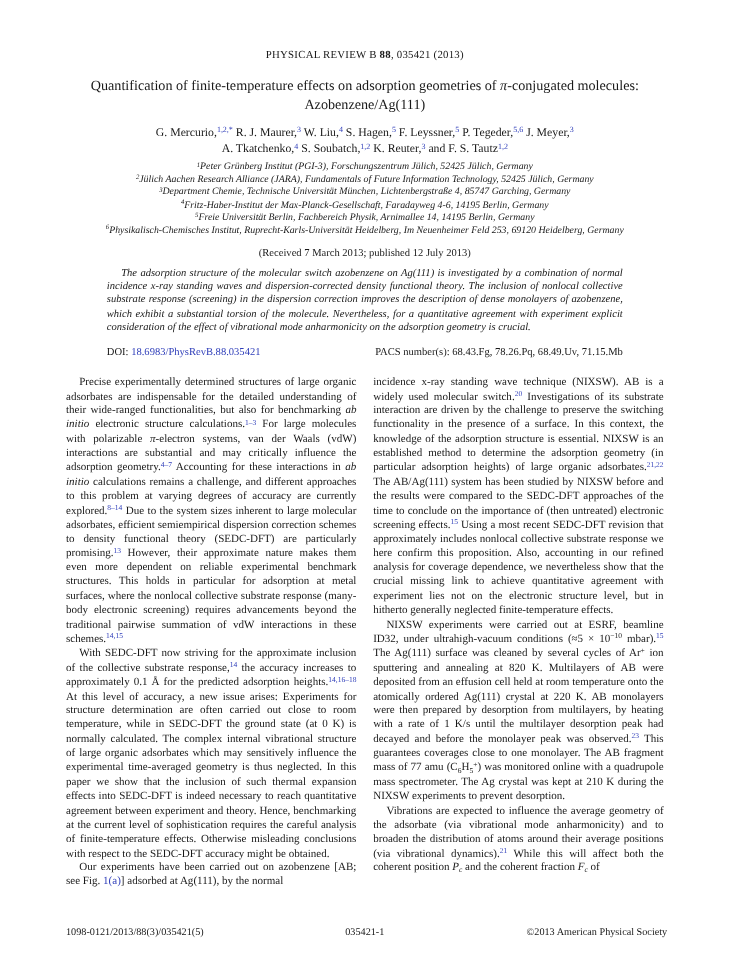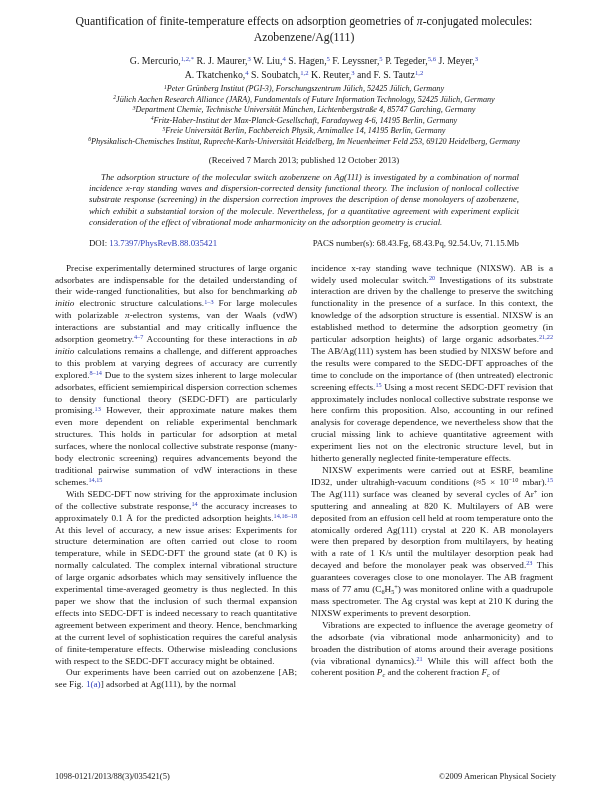--- a/index.html
+++ b/index.html
@@ -84,63 +84,65 @@
   }
   .footer .f-left{position:absolute;left:55px;text-align:center;}
   .footer .f-center{position:absolute;left:0;right:0;text-align:center;}
   .footer .f-right{position:absolute;right:52px;}
 </style>
 </head>
 <body>
 
 <div class="page">
 
+  <div class="journal-header">PHYSICAL REVIEW B <b>88</b>, 035421 (2013)</div>
 
   <h1 class="title">
     <span>Quantification of finite-temperature effects on adsorption geometries of <i>π</i>-conjugated molecules:</span><br>
     <span>Azobenzene/Ag(111)</span>
   </h1>
 
   <div class="authors">
     <div>G. Mercurio,<sup class="ref">1,2,*</sup> R. J. Maurer,<sup class="ref">3</sup> W. Liu,<sup class="ref">4</sup> S. Hagen,<sup class="ref">5</sup> F. Leyssner,<sup class="ref">5</sup> P. Tegeder,<sup class="ref">5,6</sup> J. Meyer,<sup class="ref">3</sup></div>
     <div>A. Tkatchenko,<sup class="ref">4</sup> S. Soubatch,<sup class="ref">1,2</sup> K. Reuter,<sup class="ref">3</sup> and F. S. Tautz<sup class="ref">1,2</sup></div>
   </div>
 
   <div class="affiliations">
     <div><sup>1</sup>Peter Grünberg Institut (PGI-3), Forschungszentrum Jülich, 52425 Jülich, Germany</div>
     <div><sup>2</sup>Jülich Aachen Research Alliance (JARA), Fundamentals of Future Information Technology, 52425 Jülich, Germany</div>
     <div><sup>3</sup>Department Chemie, Technische Universität München, Lichtenbergstraße 4, 85747 Garching, Germany</div>
     <div><sup>4</sup>Fritz-Haber-Institut der Max-Planck-Gesellschaft, Faradayweg 4-6, 14195 Berlin, Germany</div>
     <div><sup>5</sup>Freie Universität Berlin, Fachbereich Physik, Arnimallee 14, 14195 Berlin, Germany</div>
     <div><sup>6</sup>Physikalisch-Chemisches Institut, Ruprecht-Karls-Universität Heidelberg, Im Neuenheimer Feld 253, 69120 Heidelberg, Germany</div>
   </div>
 
-  <div class="received">(Received 7 March 2013; published 12 October 2013)</div>
+  <div class="received">(Received 7 March 2013; published 12 July 2013)</div>
 
   <div class="abstract">The adsorption structure of the molecular switch azobenzene on Ag(111) is investigated by a combination of normal incidence x-ray standing waves and dispersion-corrected density functional theory. The inclusion of nonlocal collective substrate response (screening) in the dispersion correction improves the description of dense monolayers of azobenzene, which exhibit a substantial torsion of the molecule. Nevertheless, for a quantitative agreement with experiment explicit consideration of the effect of vibrational mode anharmonicity on the adsorption geometry is crucial.</div>
 
   <div class="meta-row">
     <span>
       <span>DOI:</span>
-      <span class="link">13.7397/PhysRevB.88.035421</span>
+      <span class="link">18.6983/PhysRevB.88.035421</span>
     </span>
-    <span>PACS number(s): 68.43.Fg, 68.43.Pq, 92.54.Uv, 71.15.Mb</span>
+    <span>PACS number(s): 68.43.Fg, 78.26.Pq, 68.49.Uv, 71.15.Mb</span>
   </div>
 
   <div class="columns">
     <div class="col">
       <p>Precise experimentally determined structures of large organic adsorbates are indispensable for the detailed understanding of their wide-ranged functionalities, but also for benchmarking <i>ab initio</i> electronic structure calculations.<sup class="ref">1–3</sup> For large molecules with polarizable <i>π</i>-electron systems, van der Waals (vdW) interactions are substantial and may critically influence the adsorption geometry.<sup class="ref">4–7</sup> Accounting for these interactions in <i>ab initio</i> calculations remains a challenge, and different approaches to this problem at varying degrees of accuracy are currently explored.<sup class="ref">8–14</sup> Due to the system sizes inherent to large molecular adsorbates, efficient semiempirical dispersion correction schemes to density functional theory (SEDC-DFT) are particularly promising.<sup class="ref">13</sup> However, their approximate nature makes them even more dependent on reliable experimental benchmark structures. This holds in particular for adsorption at metal surfaces, where the nonlocal collective substrate response (many-body electronic screening) requires advancements beyond the traditional pairwise summation of vdW interactions in these schemes.<sup class="ref">14,15</sup></p>
       <p>With SEDC-DFT now striving for the approximate inclusion of the collective substrate response,<sup class="ref">14</sup> the accuracy increases to approximately 0.1 Å for the predicted adsorption heights.<sup class="ref">14,16–18</sup> At this level of accuracy, a new issue arises: Experiments for structure determination are often carried out close to room temperature, while in SEDC-DFT the ground state (at 0 K) is normally calculated. The complex internal vibrational structure of large organic adsorbates which may sensitively influence the experimental time-averaged geometry is thus neglected. In this paper we show that the inclusion of such thermal expansion effects into SEDC-DFT is indeed necessary to reach quantitative agreement between experiment and theory. Hence, benchmarking at the current level of sophistication requires the careful analysis of finite-temperature effects. Otherwise misleading conclusions with respect to the SEDC-DFT accuracy might be obtained.</p>
       <p>Our experiments have been carried out on azobenzene [AB; see Fig. <span class="link">1(a)</span>] adsorbed at Ag(111), by the normal</p>
     </div>
     <div class="col">
       <p class="noindent">incidence x-ray standing wave technique (NIXSW). AB is a widely used molecular switch.<sup class="ref">20</sup> Investigations of its substrate interaction are driven by the challenge to preserve the switching functionality in the presence of a surface. In this context, the knowledge of the adsorption structure is essential. NIXSW is an established method to determine the adsorption geometry (in particular adsorption heights) of large organic adsorbates.<sup class="ref">21,22</sup> The AB/Ag(111) system has been studied by NIXSW before and the results were compared to the SEDC-DFT approaches of the time to conclude on the importance of (then untreated) electronic screening effects.<sup class="ref">15</sup> Using a most recent SEDC-DFT revision that approximately includes nonlocal collective substrate response we here confirm this proposition. Also, accounting in our refined analysis for coverage dependence, we nevertheless show that the crucial missing link to achieve quantitative agreement with experiment lies not on the electronic structure level, but in hitherto generally neglected finite-temperature effects.</p>
       <p>NIXSW experiments were carried out at ESRF, beamline ID32, under ultrahigh-vacuum conditions (≈5 × 10<sup>−10</sup> mbar).<sup class="ref">15</sup> The Ag(111) surface was cleaned by several cycles of Ar<sup>+</sup> ion sputtering and annealing at 820 K. Multilayers of AB were deposited from an effusion cell held at room temperature onto the atomically ordered Ag(111) crystal at 220 K. AB monolayers were then prepared by desorption from multilayers, by heating with a rate of 1 K/s until the multilayer desorption peak had decayed and before the monolayer peak was observed.<sup class="ref">23</sup> This guarantees coverages close to one monolayer. The AB fragment mass of 77 amu (C<sub>6</sub>H<sub>5</sub><sup>+</sup>) was monitored online with a quadrupole mass spectrometer. The Ag crystal was kept at 210 K during the NIXSW experiments to prevent desorption.</p>
       <p>Vibrations are expected to influence the average geometry of the adsorbate (via vibrational mode anharmonicity) and to broaden the distribution of atoms around their average positions (via vibrational dynamics).<sup class="ref">21</sup> While this will affect both the coherent position <i>P<sub>c</sub></i> and the coherent fraction <i>F<sub>c</sub></i> of</p>
     </div>
   </div>
 
   <div class="footer">
     <span class="f-left">1098-0121/2013/88(3)/035421(5)</span>
-    <span class="f-right">©2009 American Physical Society</span>
+    <span class="f-center">035421-1</span>
+    <span class="f-right">©2013 American Physical Society</span>
   </div>
 
 </div>
 
 </body></html>

